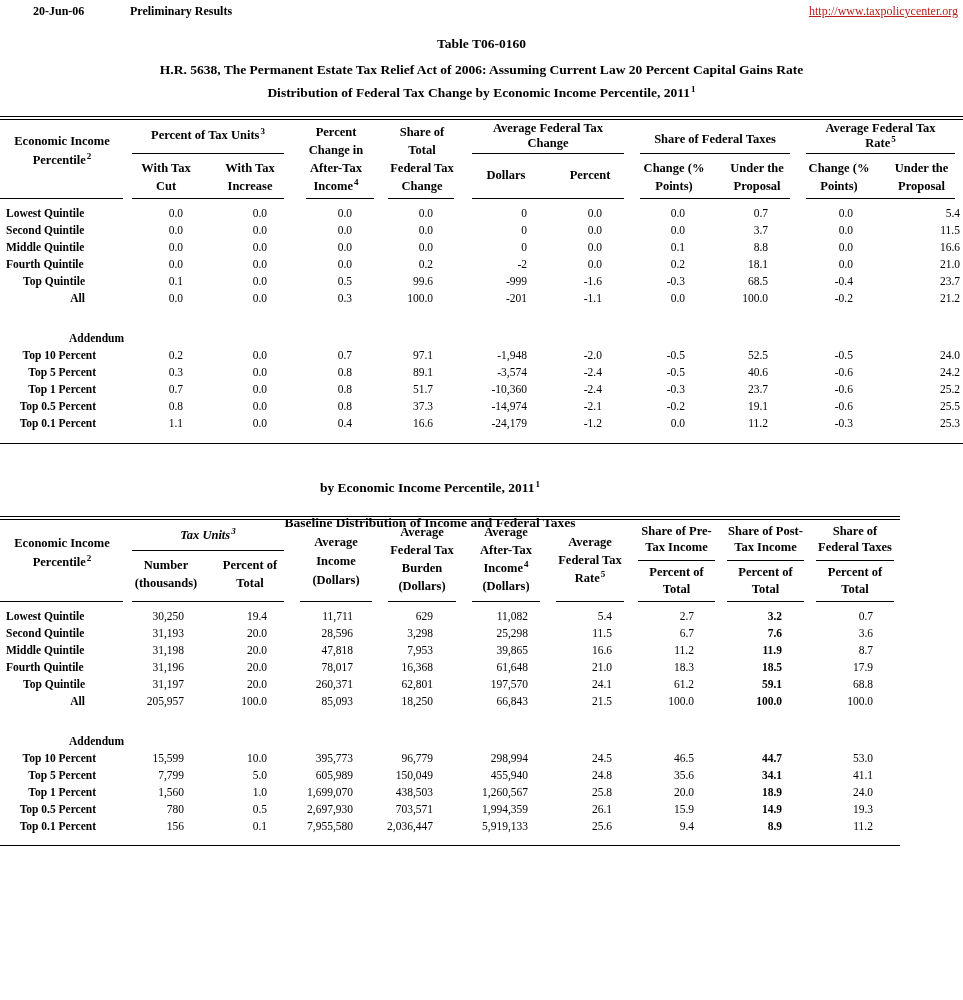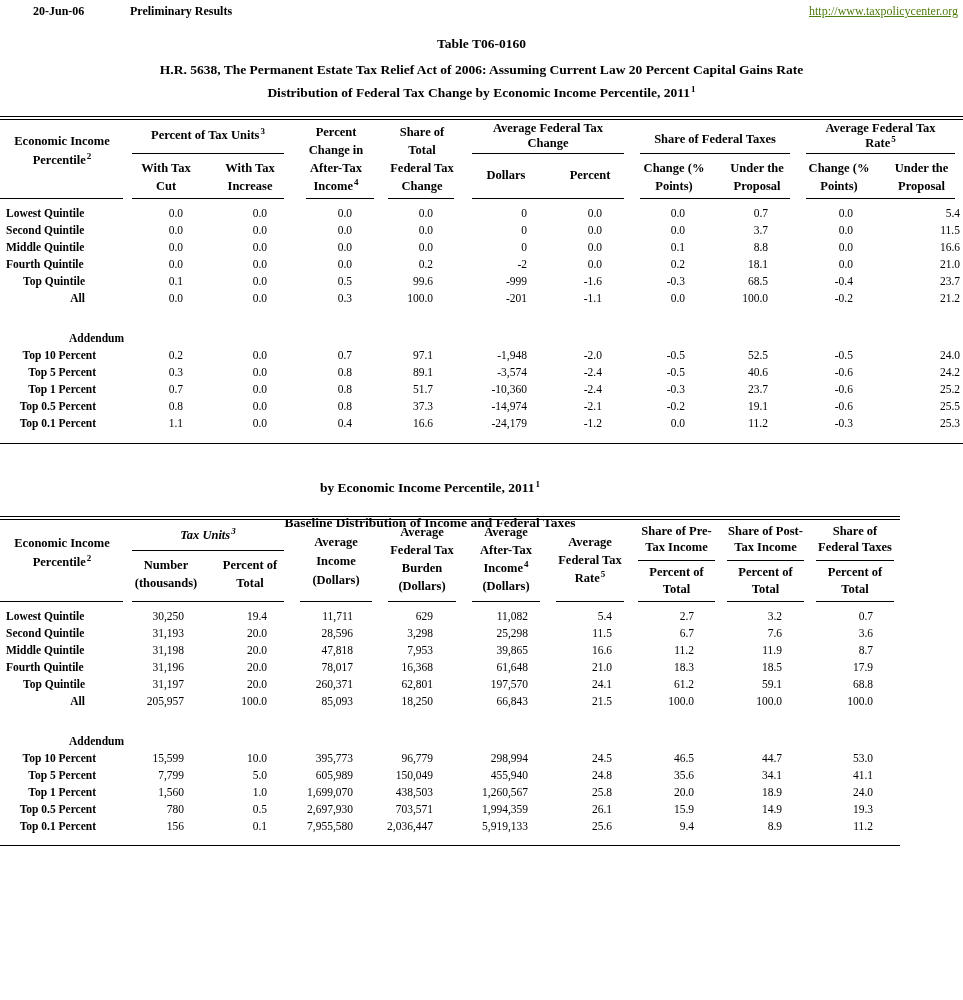--- a/index.html
+++ b/index.html
@@ -1,21 +1,21 @@
 <!DOCTYPE html>
 <html><head>
 <meta charset="utf-8">
 <style>
   html,body{margin:0;padding:0;background:#fff;}
   .page{position:relative;width:963px;height:1000px;background:#fff;color:#000;
         font-family:"Liberation Serif","DejaVu Serif",serif;overflow:hidden;}
   .abs{position:absolute;white-space:nowrap;}
   
   .topbar-item{font-size:12px;font-weight:bold;}
-  .toplink{font-size:12px;color:#4d7c0f;text-decoration:underline;font-weight:normal;}
+  .toplink{font-size:12px;color:#b91c1c;text-decoration:underline;font-weight:normal;}
   
   .doc-title{position:absolute;left:0;width:963px;text-align:center;font-size:13.5px;font-weight:bold;white-space:nowrap;}
   .t2-title{position:absolute;left:0;width:860px;text-align:center;font-size:13.5px;font-weight:bold;white-space:nowrap;}
   sup{font-size:9px;vertical-align:super;line-height:0;margin-left:1px;}
   
   .dblrule{position:absolute;left:0;height:2px;border-top:1px solid #000;border-bottom:1px solid #000;}
   .botrule{position:absolute;left:0;height:0;border-top:1px solid #000;}
   .hrule{position:absolute;height:0;border-top:1px solid #000;}
   
   .thead{position:absolute;left:0;}
@@ -42,21 +42,21 @@
   #t1 td:nth-child(10){padding-right:27px;}
   #t1 td:nth-child(11){padding-right:3px;}
   
   #t2 td:nth-child(2){padding-right:24px;}
   #t2 td:nth-child(3){padding-right:25px;}
   #t2 td:nth-child(4){padding-right:27px;}
   #t2 td:nth-child(5){padding-right:31px;}
   #t2 td:nth-child(6){padding-right:20px;}
   #t2 td:nth-child(7){padding-right:20px;}
   #t2 td:nth-child(8){padding-right:27px;}
-  #t2 td:nth-child(9){padding-right:28px;}
+  #t2 td:nth-child(9){padding-right:28px;font-weight:bold;}
   #t2 td:nth-child(10){padding-right:27px;}
   
   .footnotes{position:absolute;left:2px;width:959px;font-size:11.5px;}
   .fn-line{line-height:16.8px;white-space:nowrap;}
 </style>
 </head>
 <body>
 
 <div class="page">
 

